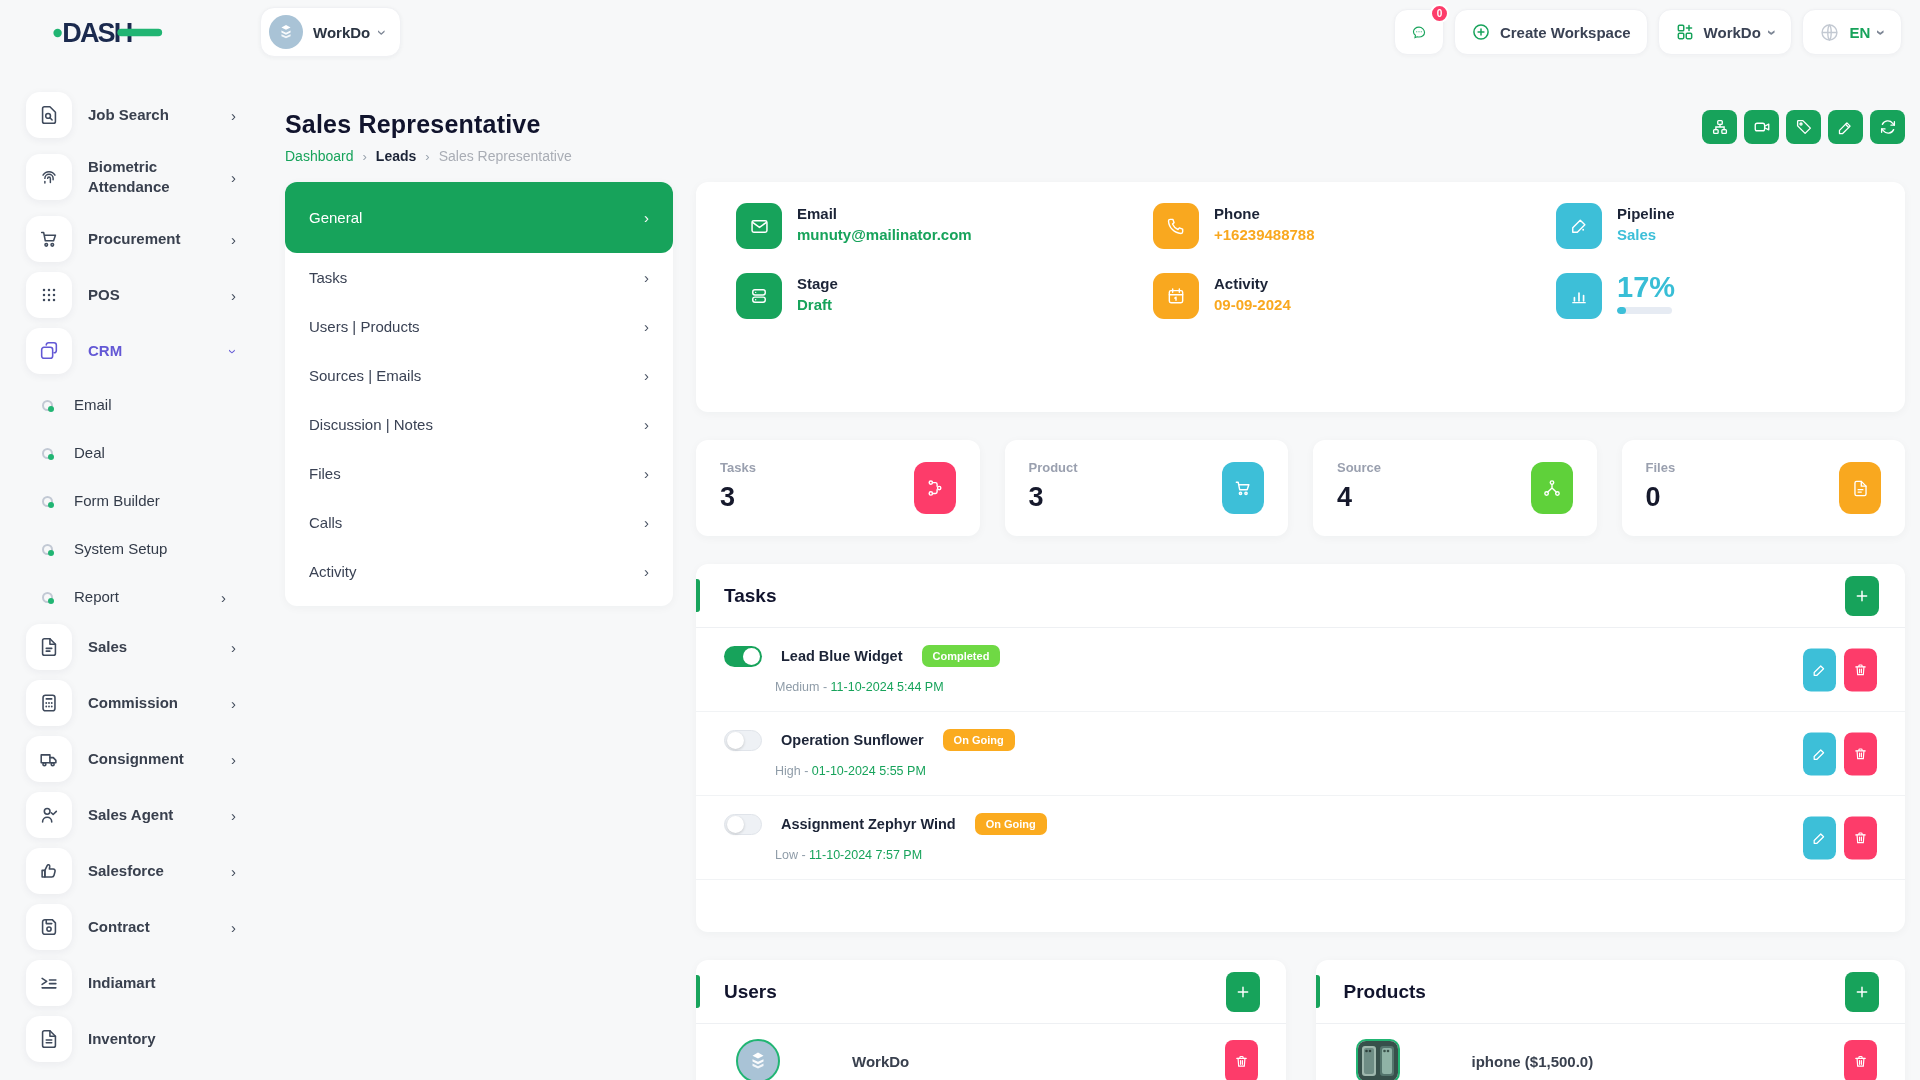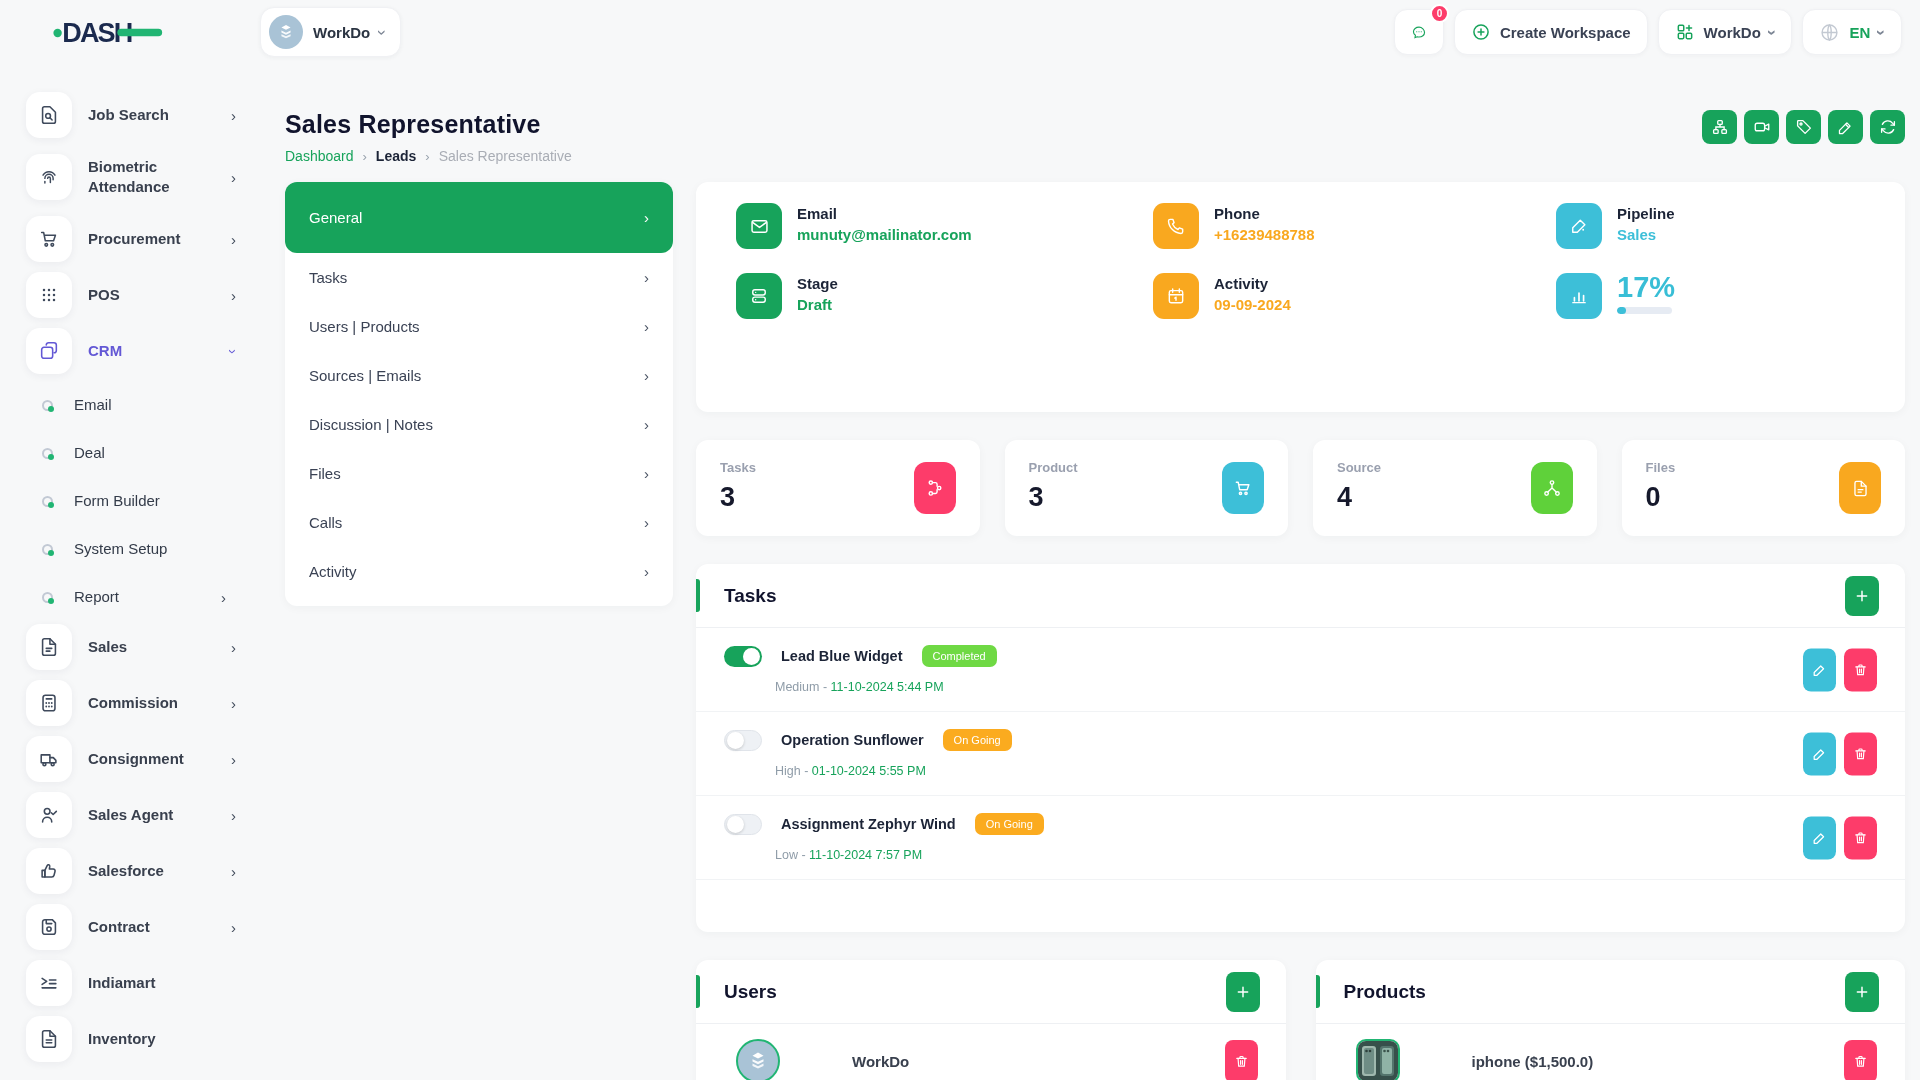--- a/index.html
+++ b/index.html
@@ -97,21 +97,21 @@
 
   .task-row { position:relative; padding:17px 28px 15px; border-bottom:1px solid #f1f3f5; min-height:84px; }
   .task-line1 { display:flex; align-items:center; gap:19px; }
   .toggle { width:38px; height:21px; border-radius:11px; position:relative; flex:none; cursor:pointer; }
   .toggle.on { background:#17a35b; }
   .toggle.on::after { content:""; position:absolute; right:2px; top:2px; width:17px; height:17px; background:#fff; border-radius:50%; }
   .toggle.off { background:#eef1f5; border:1px solid #e0e4ea; }
   .toggle.off::after { content:""; position:absolute; left:2px; top:1px; width:17px; height:17px; background:#fff; border-radius:50%;
                        box-shadow:0 1px 3px rgba(0,0,0,.18); }
   .task-name { font-size:14.5px; font-weight:700; color:#1c2437; }
-  .badge { font-size:11px; font-weight:400; color:#fff; padding:5px 11px; border-radius:7px; }
+  .badge { font-size:11px; font-weight:700; color:#fff; padding:5px 11px; border-radius:7px; }
   .badge.lime { background:#6fd944; } .badge.orange { background:#fbab1f; }
   .task-meta { margin:13px 0 0 51px; font-size:12.5px; }
   .meta-pri { color:#8f9ca8; } .meta-date { color:#17a35b; }
   .task-actions { position:absolute; right:28px; top:50%; transform:translateY(-50%); display:flex; gap:8px; }
   .act-btn { width:33px; height:43px; border-radius:8px; border:none; display:flex; align-items:center; justify-content:center;
              color:#fff; cursor:pointer; }
   .act-edit { background:#3dbfd8; } .act-del { background:#fd3c6a; }
   .tasks-card { padding-bottom:52px; }
 
   

